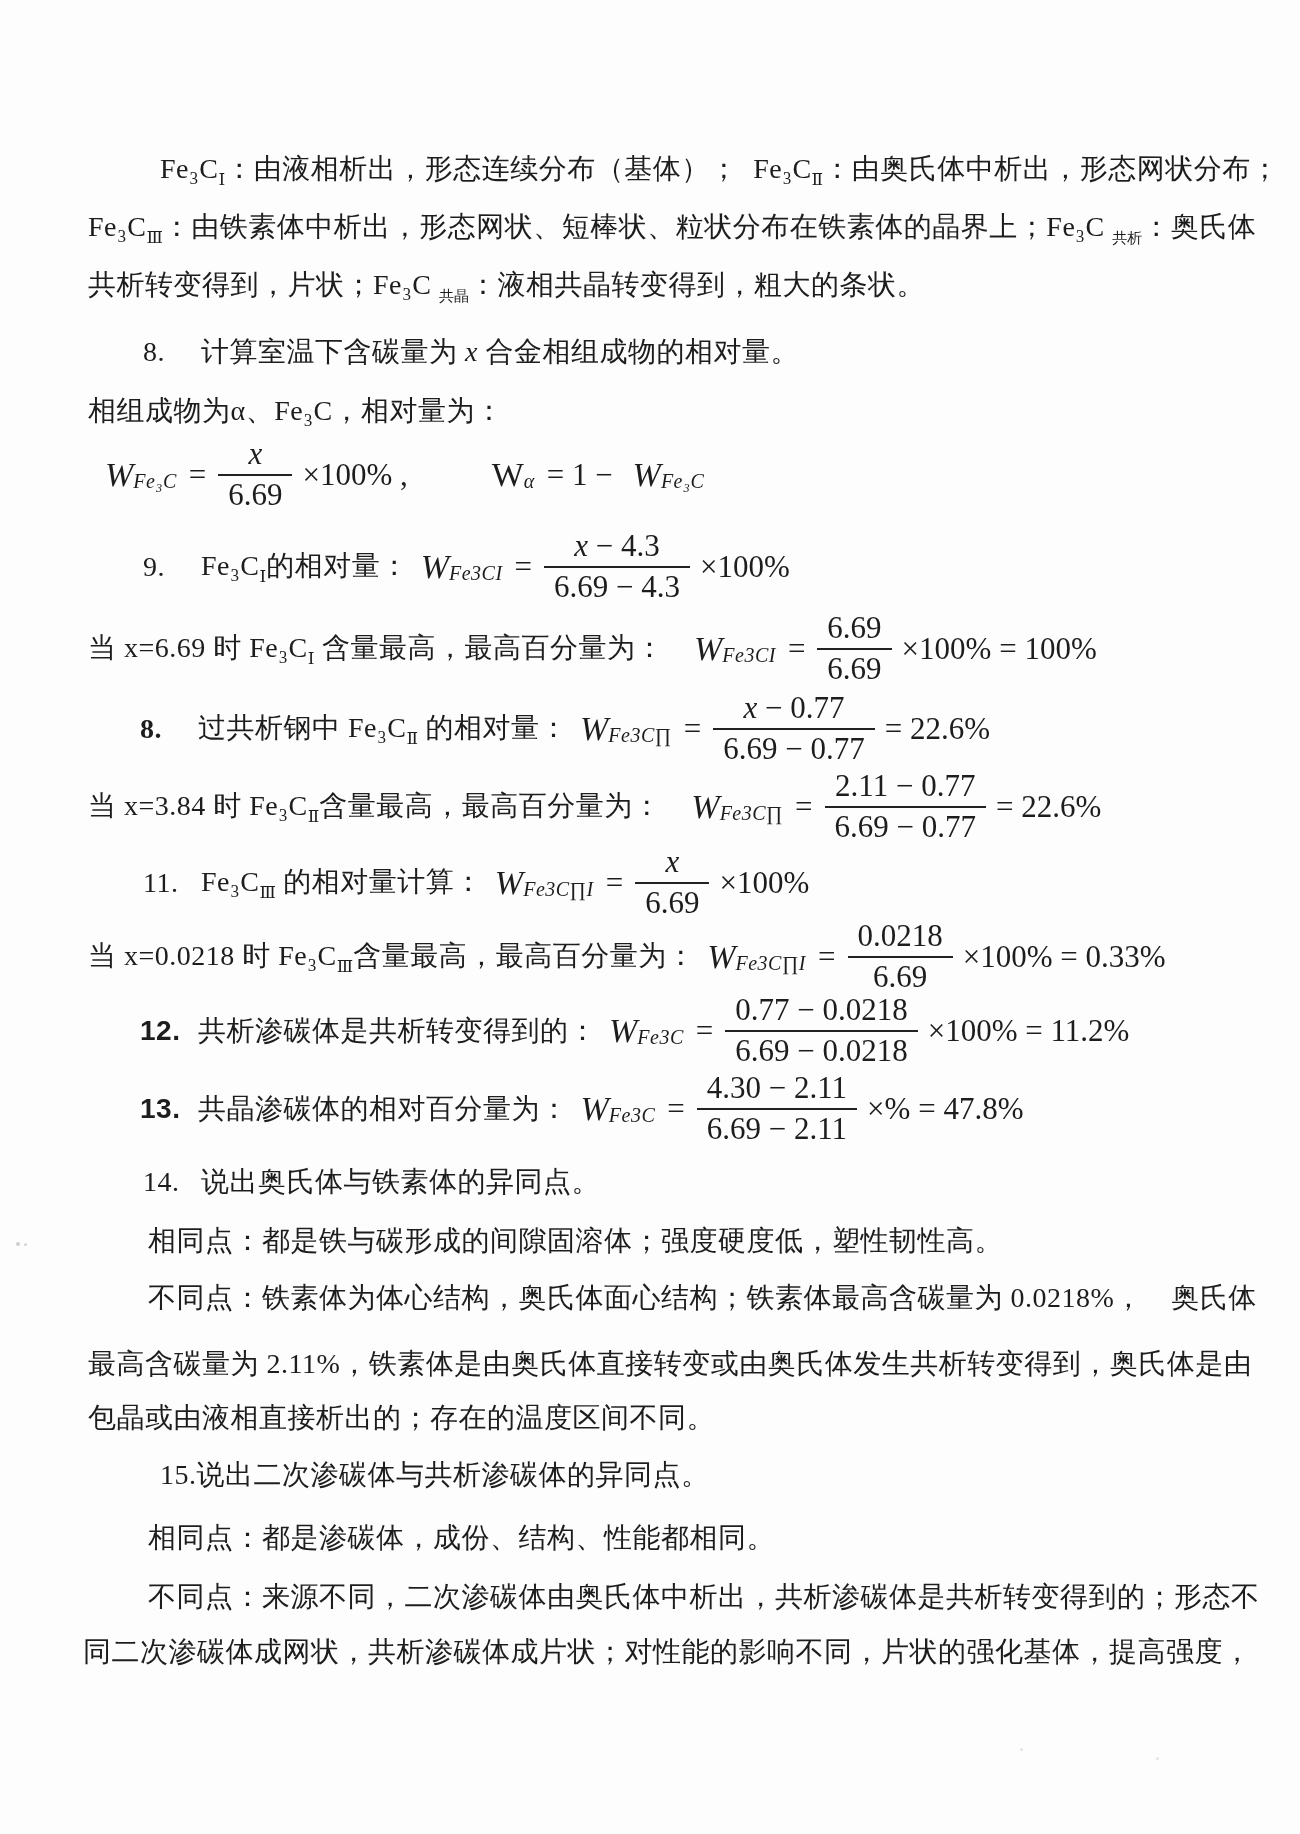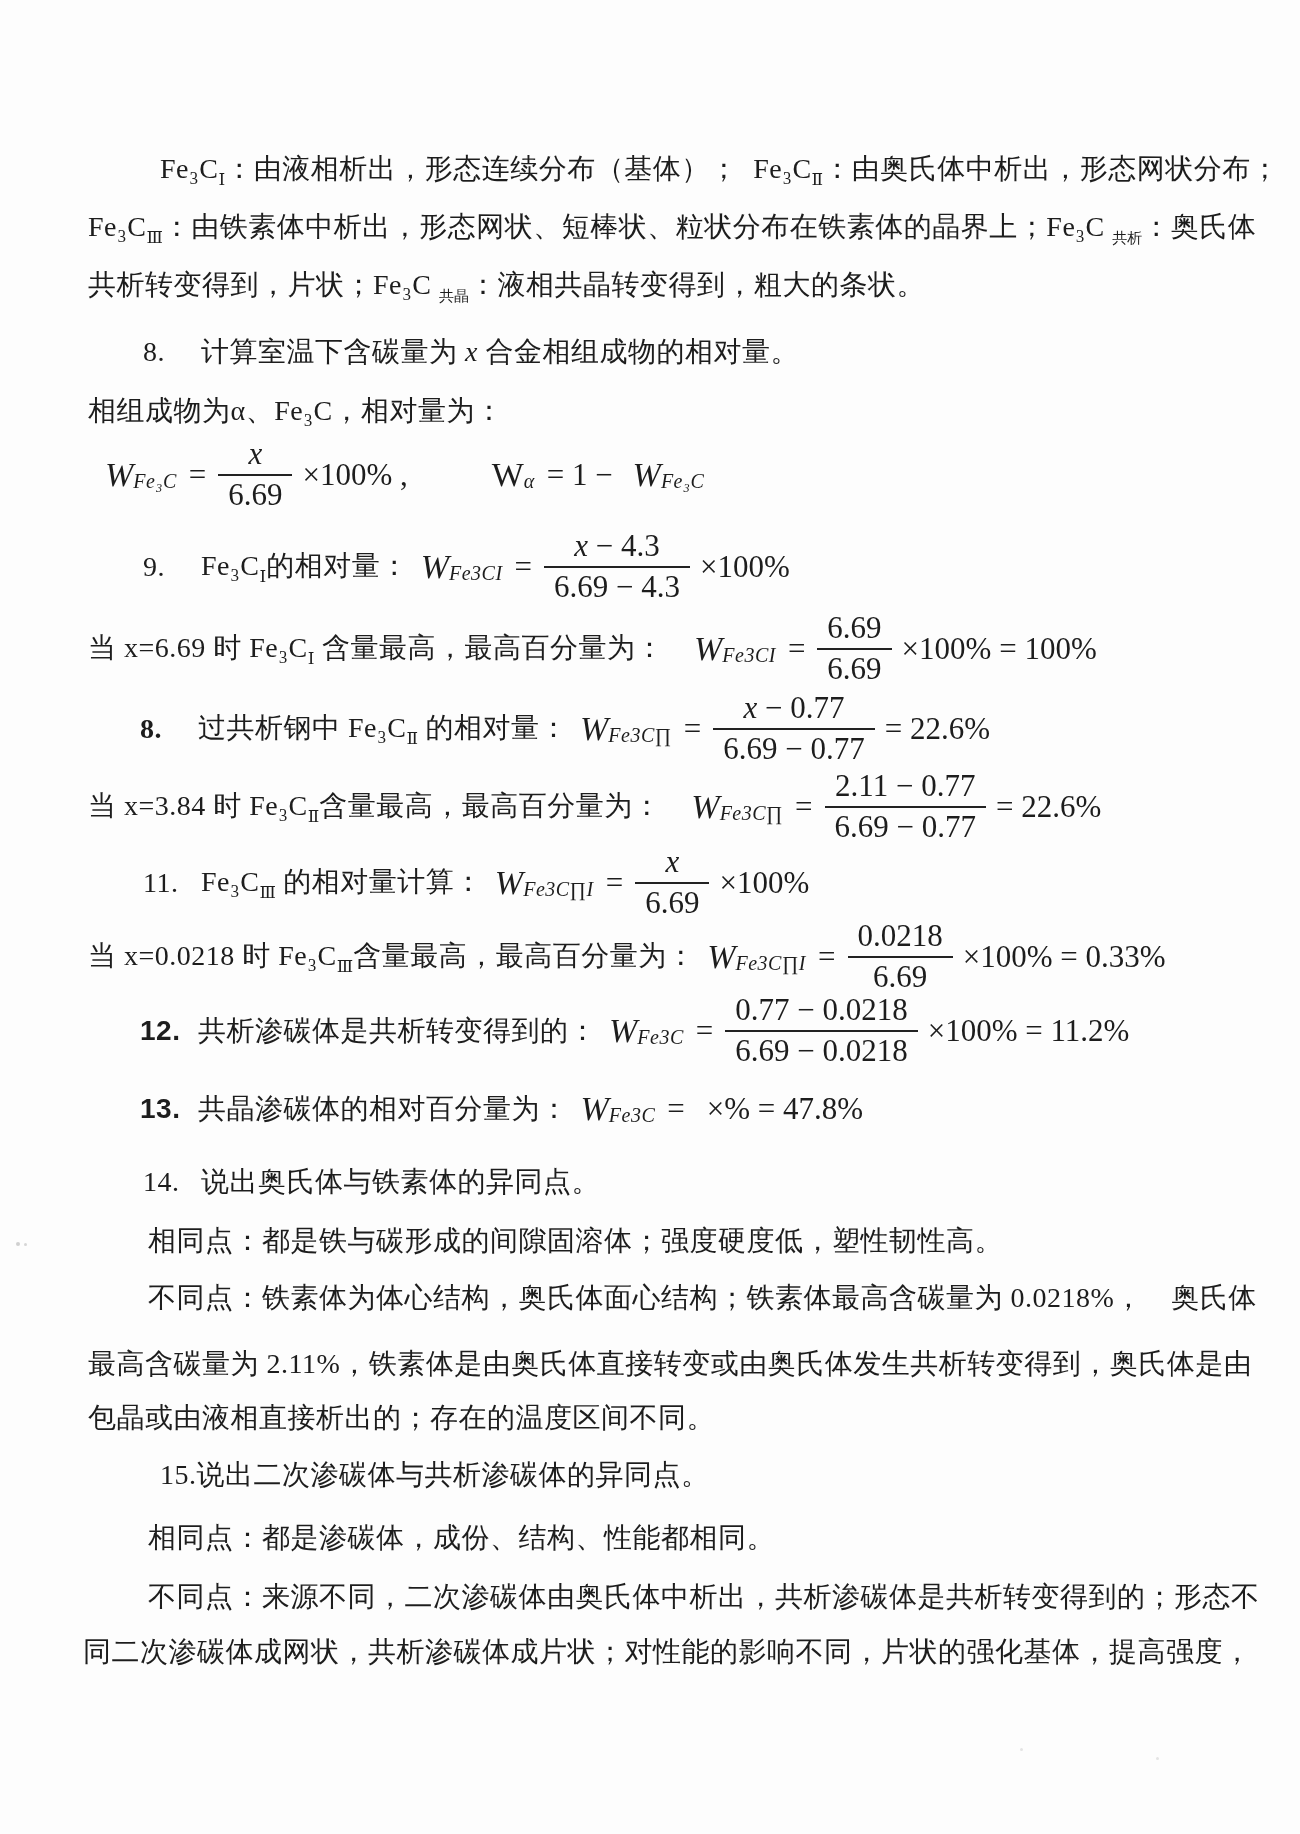--- a/index.html
+++ b/index.html
@@ -186,20 +186,25 @@
       <span class="msuf">×100% = 11.2%</span>
     </span>
   </div>
 
   <div class="fline" style="top:1063px;left:140px;">
     <span class="num num-sans">13.</span>
     <span><span>共晶渗碳体的相对百分量为：</span></span>
     <span class="formula">
       <span class="mvar">W</span><sub class="msub">Fe3C</sub>
       <span class="meq">=</span>
+      <span class="frac">
+        <span class="fnum"><span class="fvar"></span><span>4.30 − 2.11</span></span>
+        <span class="fbar"></span>
+        <span class="fden">6.69 − 2.11</span>
+      </span>
       <span class="msuf">×% = 47.8%</span>
     </span>
   </div>
 
   <div class="line" style="top:1163px;left:143px;"><span class="num">14.</span><span>说出奥氏体与铁素体的异同点。</span></div>
   <div class="line" style="top:1222px;left:148px;"><span>相同点：都是铁与碳形成的间隙固溶体；强度硬度低，塑性韧性高。</span></div>
   <div class="line" style="top:1279px;left:148px;"><span>不同点：铁素体为体心结构，奥氏体面心结构；铁素体最高含碳量为 0.0218%，　奥氏体</span></div>
   <div class="line" style="top:1345px;left:88px;"><span>最高含碳量为 2.11%，铁素体是由奥氏体直接转变或由奥氏体发生共析转变得到，奥氏体是由</span></div>
   <div class="line" style="top:1399px;left:88px;"><span>包晶或由液相直接析出的；存在的温度区间不同。</span></div>
 

